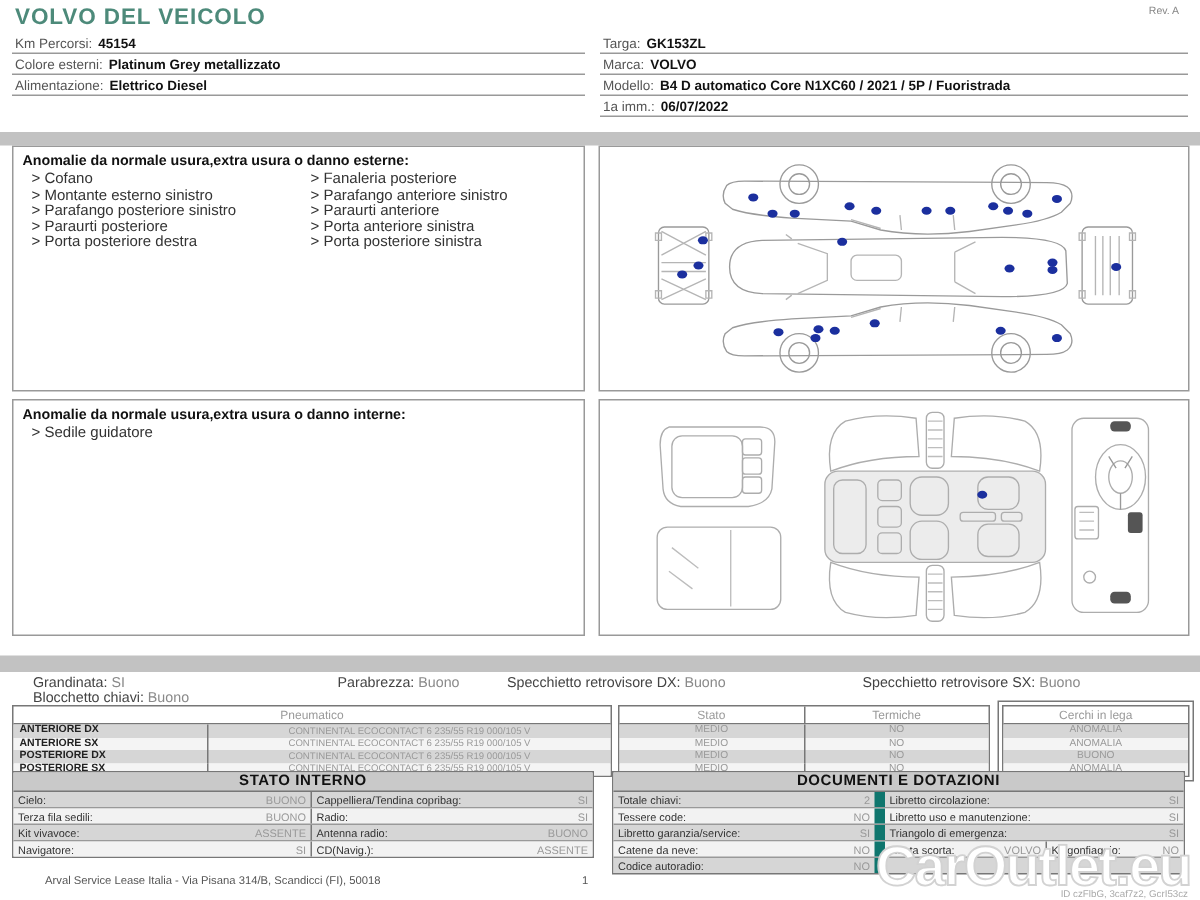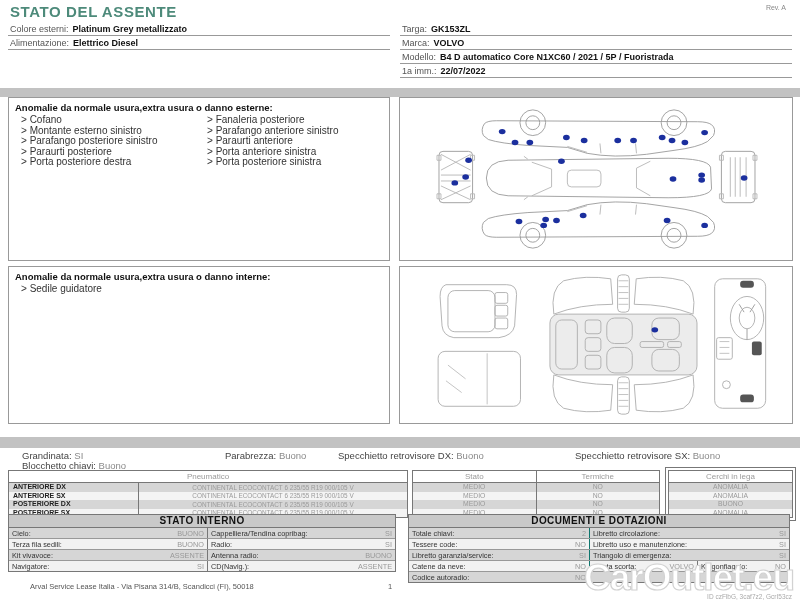--- a/index.html
+++ b/index.html
@@ -65,41 +65,45 @@
   .i-row{display:flex;height:10px;border-bottom:1px solid #999;}
   .i-row:last-child{border-bottom:none;}
   .i-row.odd{background:#d6d6d6;}
   .i-row.even{background:#f2f2f2;}
   .i-cell{display:flex;justify-content:space-between;align-items:center;
           padding:0 3px;font-size:7.3px;box-sizing:border-box;height:100%;}
   .i-label{color:#333;white-space:nowrap;}
   .i-value{color:#999;white-space:nowrap;margin-left:4px;}
   .i-left .c1{width:199px;border-right:1px solid #777;}
   .i-left .c2{flex:1;}
-  .i-right .c1{width:181px;border-right:1px solid #0f766e;gap:42px;}
+  .i-right .c1{width:181px;border-right:7px solid #0f766e;gap:42px;}
   .i-right .c2{flex:1;}
   .i-right .c2a{width:108px;border-right:1px solid #777;}
   .i-right .c2b{flex:1;}
   
   .footer-company{position:absolute;left:30px;top:582px;font-size:7.5px;color:#555;}
   .footer-page{position:absolute;left:388px;top:582px;font-size:7.5px;color:#555;}
   .watermark{position:absolute;right:6px;bottom:0px;text-align:right;z-index:5;}
   .wm-text{font-size:37px;font-weight:bold;color:#ffffff;letter-spacing:-1px;
            -webkit-text-stroke:1.2px #d2d2d2;text-shadow:0 0 1px #dcdcdc;line-height:36px;}
   .wm-id{font-size:6.5px;color:#aaaaaa;margin-top:-3px;margin-right:2px;}
 </style>
 </head>
 <body>
 
 <div class="page">
 
-  <div class="doc-title">STATO DEL ASSENTE</div>
+  <div class="doc-title">VOLVO DEL VEICOLO</div>
   <div class="rev">Rev. A</div>
 
   <div class="hdr-col hdr-left">
+    <div class="field-row">
+      <span class="field-label">Km Percorsi:</span>
+      <span class="field-value">45154</span>
+    </div>
     <div class="field-row">
       <span class="field-label">Colore esterni:</span>
       <span class="field-value">Platinum Grey metallizzato</span>
     </div>
     <div class="field-row">
       <span class="field-label">Alimentazione:</span>
       <span class="field-value">Elettrico Diesel</span>
     </div>
   </div>
 
@@ -111,21 +115,21 @@
     <div class="field-row">
       <span class="field-label">Marca:</span>
       <span class="field-value">VOLVO</span>
     </div>
     <div class="field-row">
       <span class="field-label">Modello:</span>
       <span class="field-value">B4 D automatico Core N1XC60 / 2021 / 5P / Fuoristrada</span>
     </div>
     <div class="field-row">
       <span class="field-label">1a imm.:</span>
-      <span class="field-value">22/07/2022</span>
+      <span class="field-value">06/07/2022</span>
     </div>
   </div>
 
   <div class="graybar bar1"></div>
 
   <div class="sect-box box1l">
     <div class="anom-head">Anomalie da normale usura,extra usura o danno esterne:</div>
     <div class="anom-cols">
       <ul class="anom-list">
         <li>Cofano</li>

